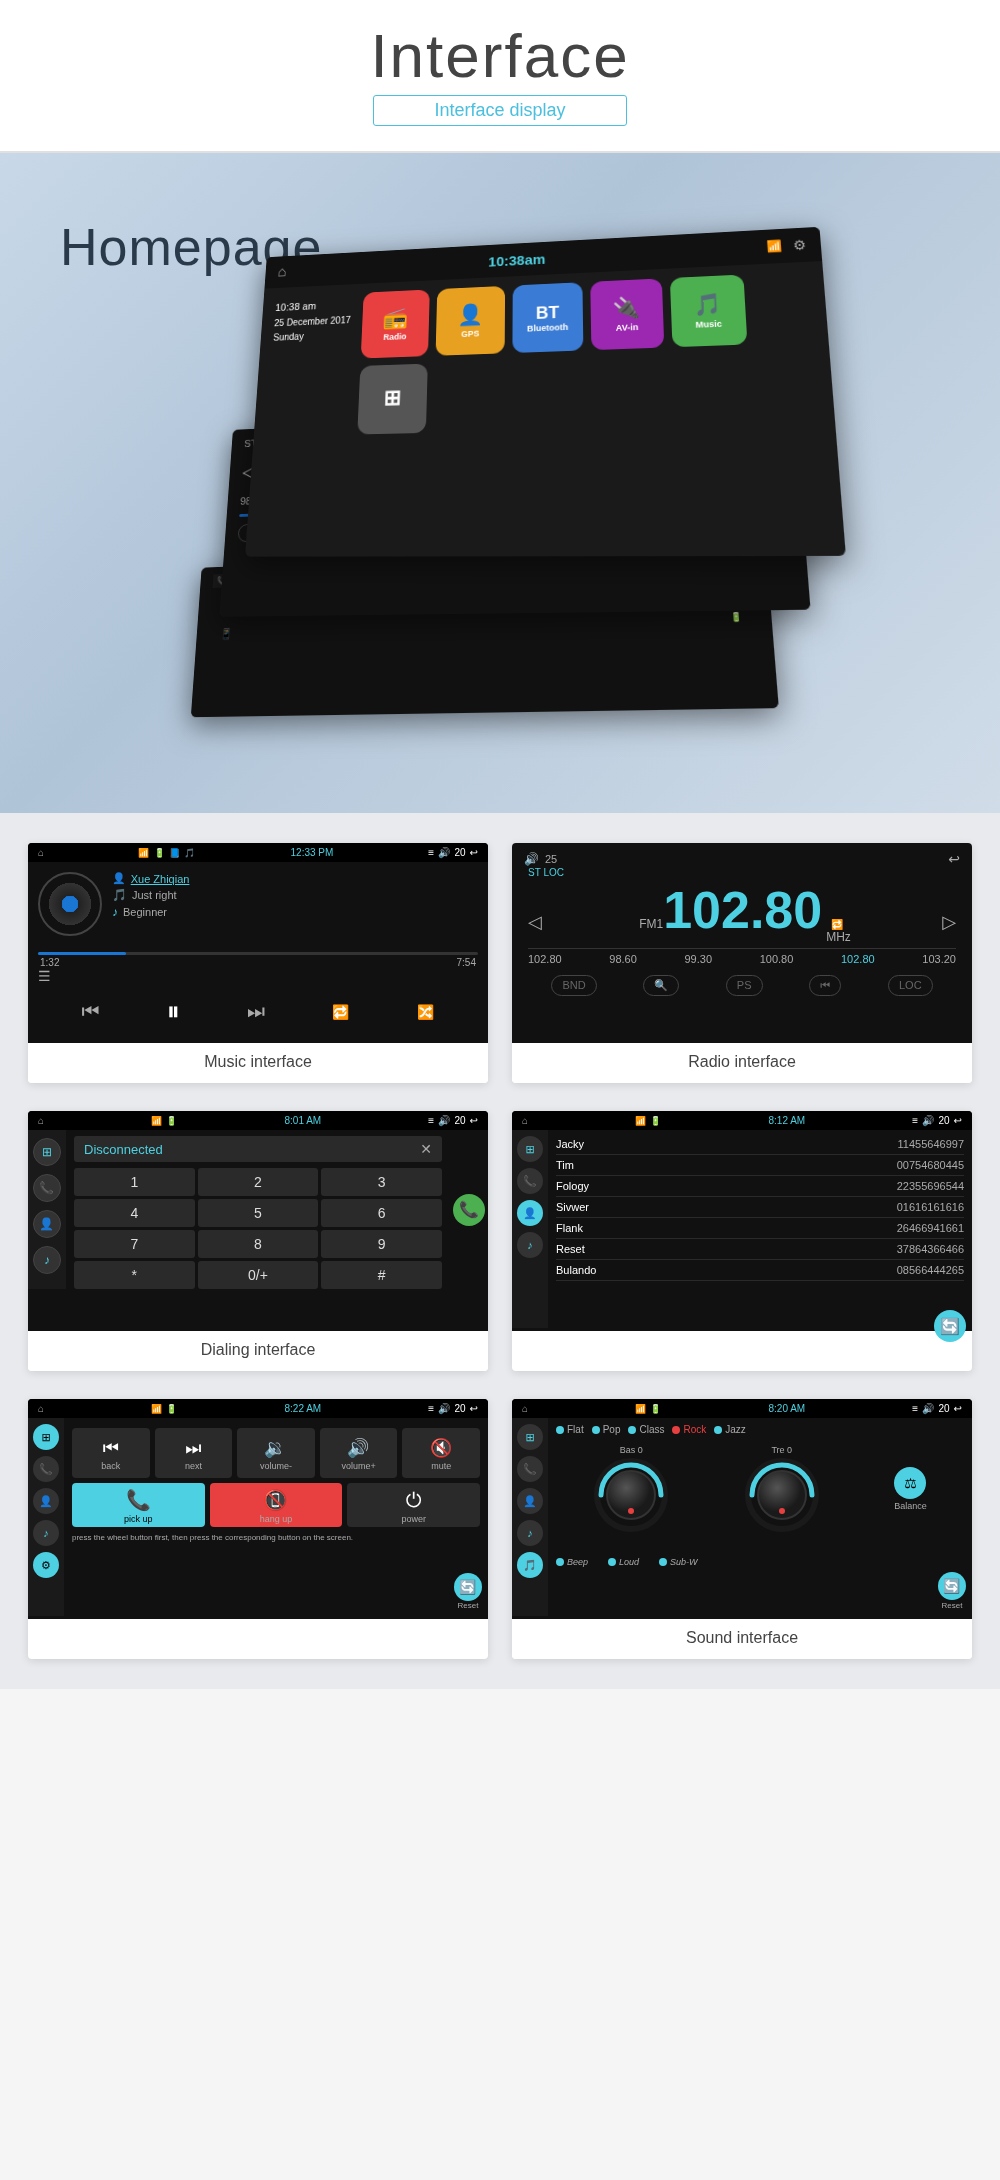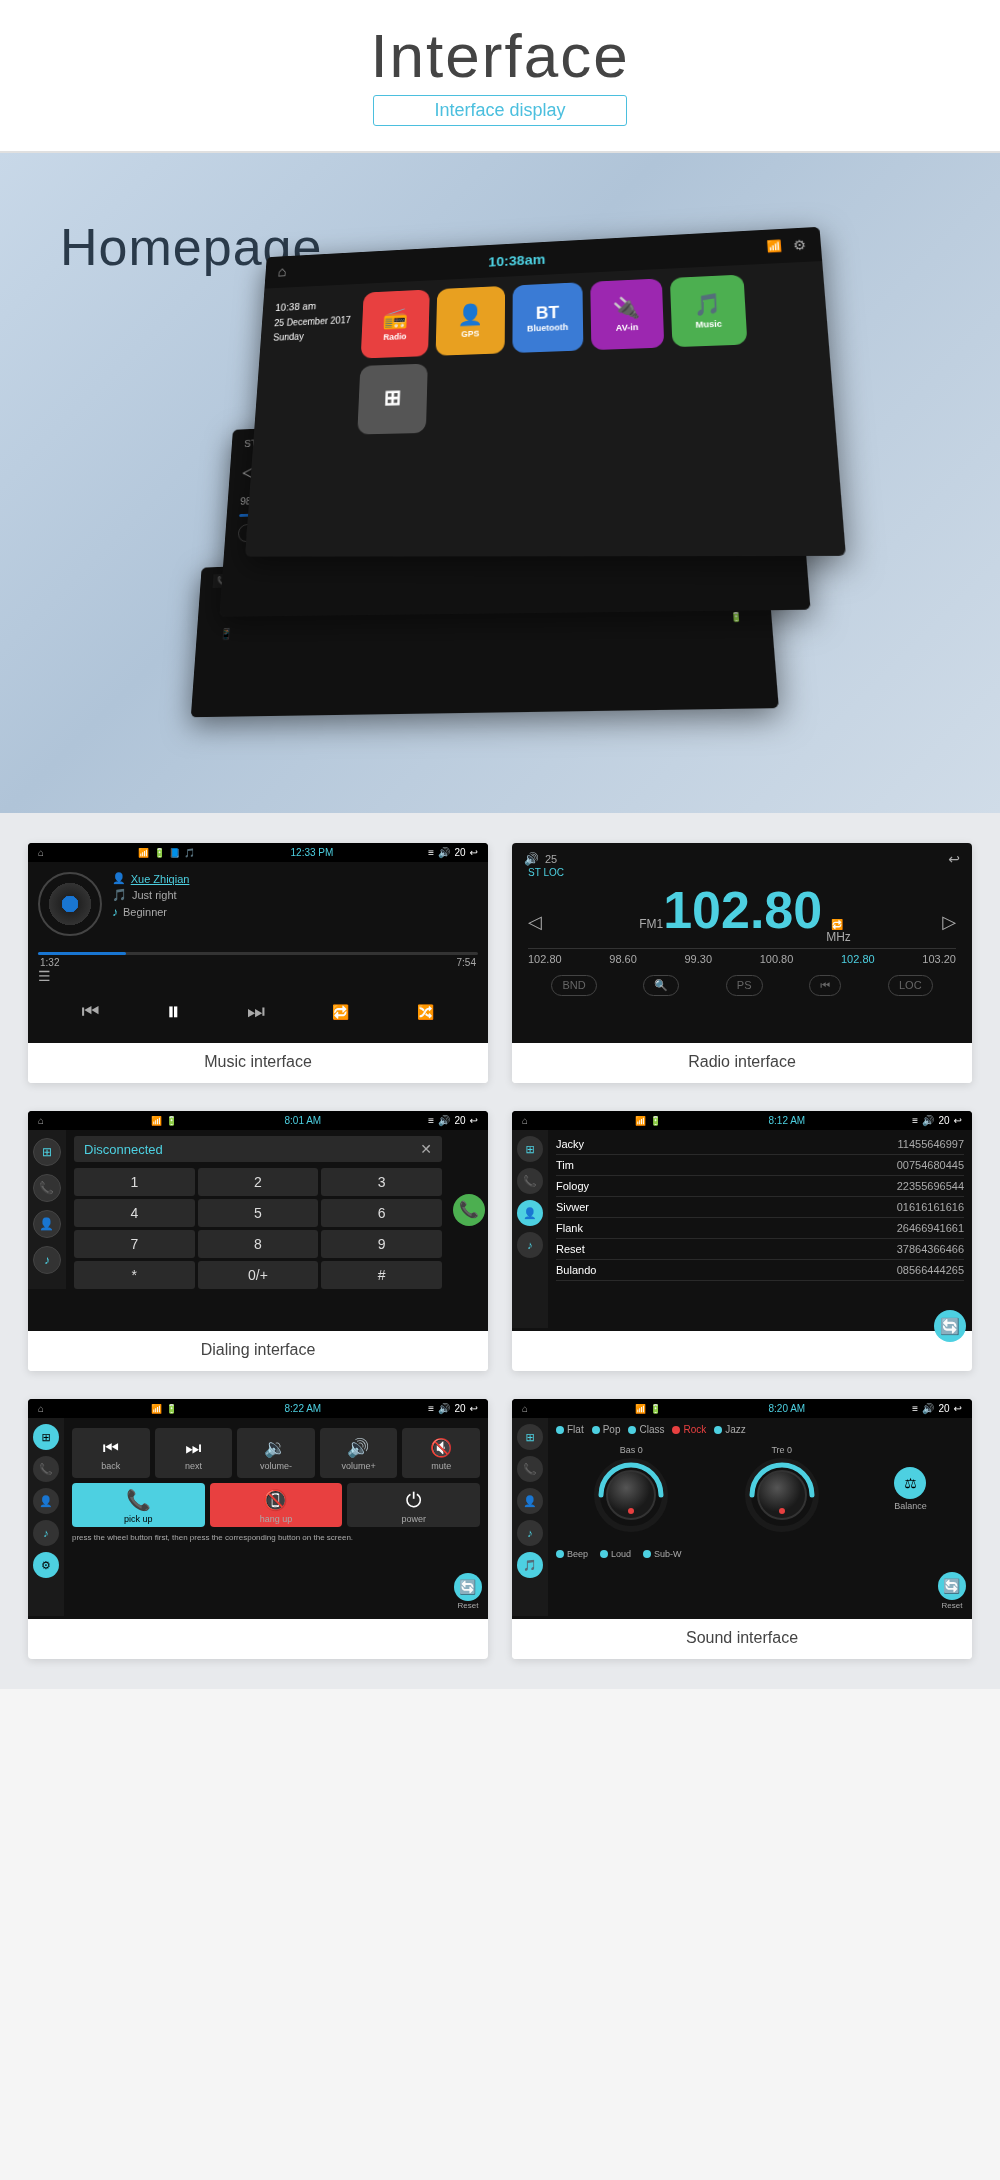--- a/index.html
+++ b/index.html
@@ -699,24 +699,25 @@
       background: #4dd0e1;
       display: flex;
       align-items: center;
       justify-content: center;
       color: #000;
       font-size: 14px;
     }
     .balance-label { font-size: 9px; color: #aaa; }
     .sound-bottom {
       display: flex;
-      gap: 12px;
-      margin-top: 12px;
+      gap: 20px;
+      margin-top: 20px;
       font-size: 9px;
       color: #aaa;
+      font-style: italic;
     }
     .sound-dot-option { display: flex; align-items: center; gap: 3px; }
     .sound-reset {
       position: absolute;
       right: 6px;
       bottom: 6px;
       display: flex;
       flex-direction: column;
       align-items: center;
     }

